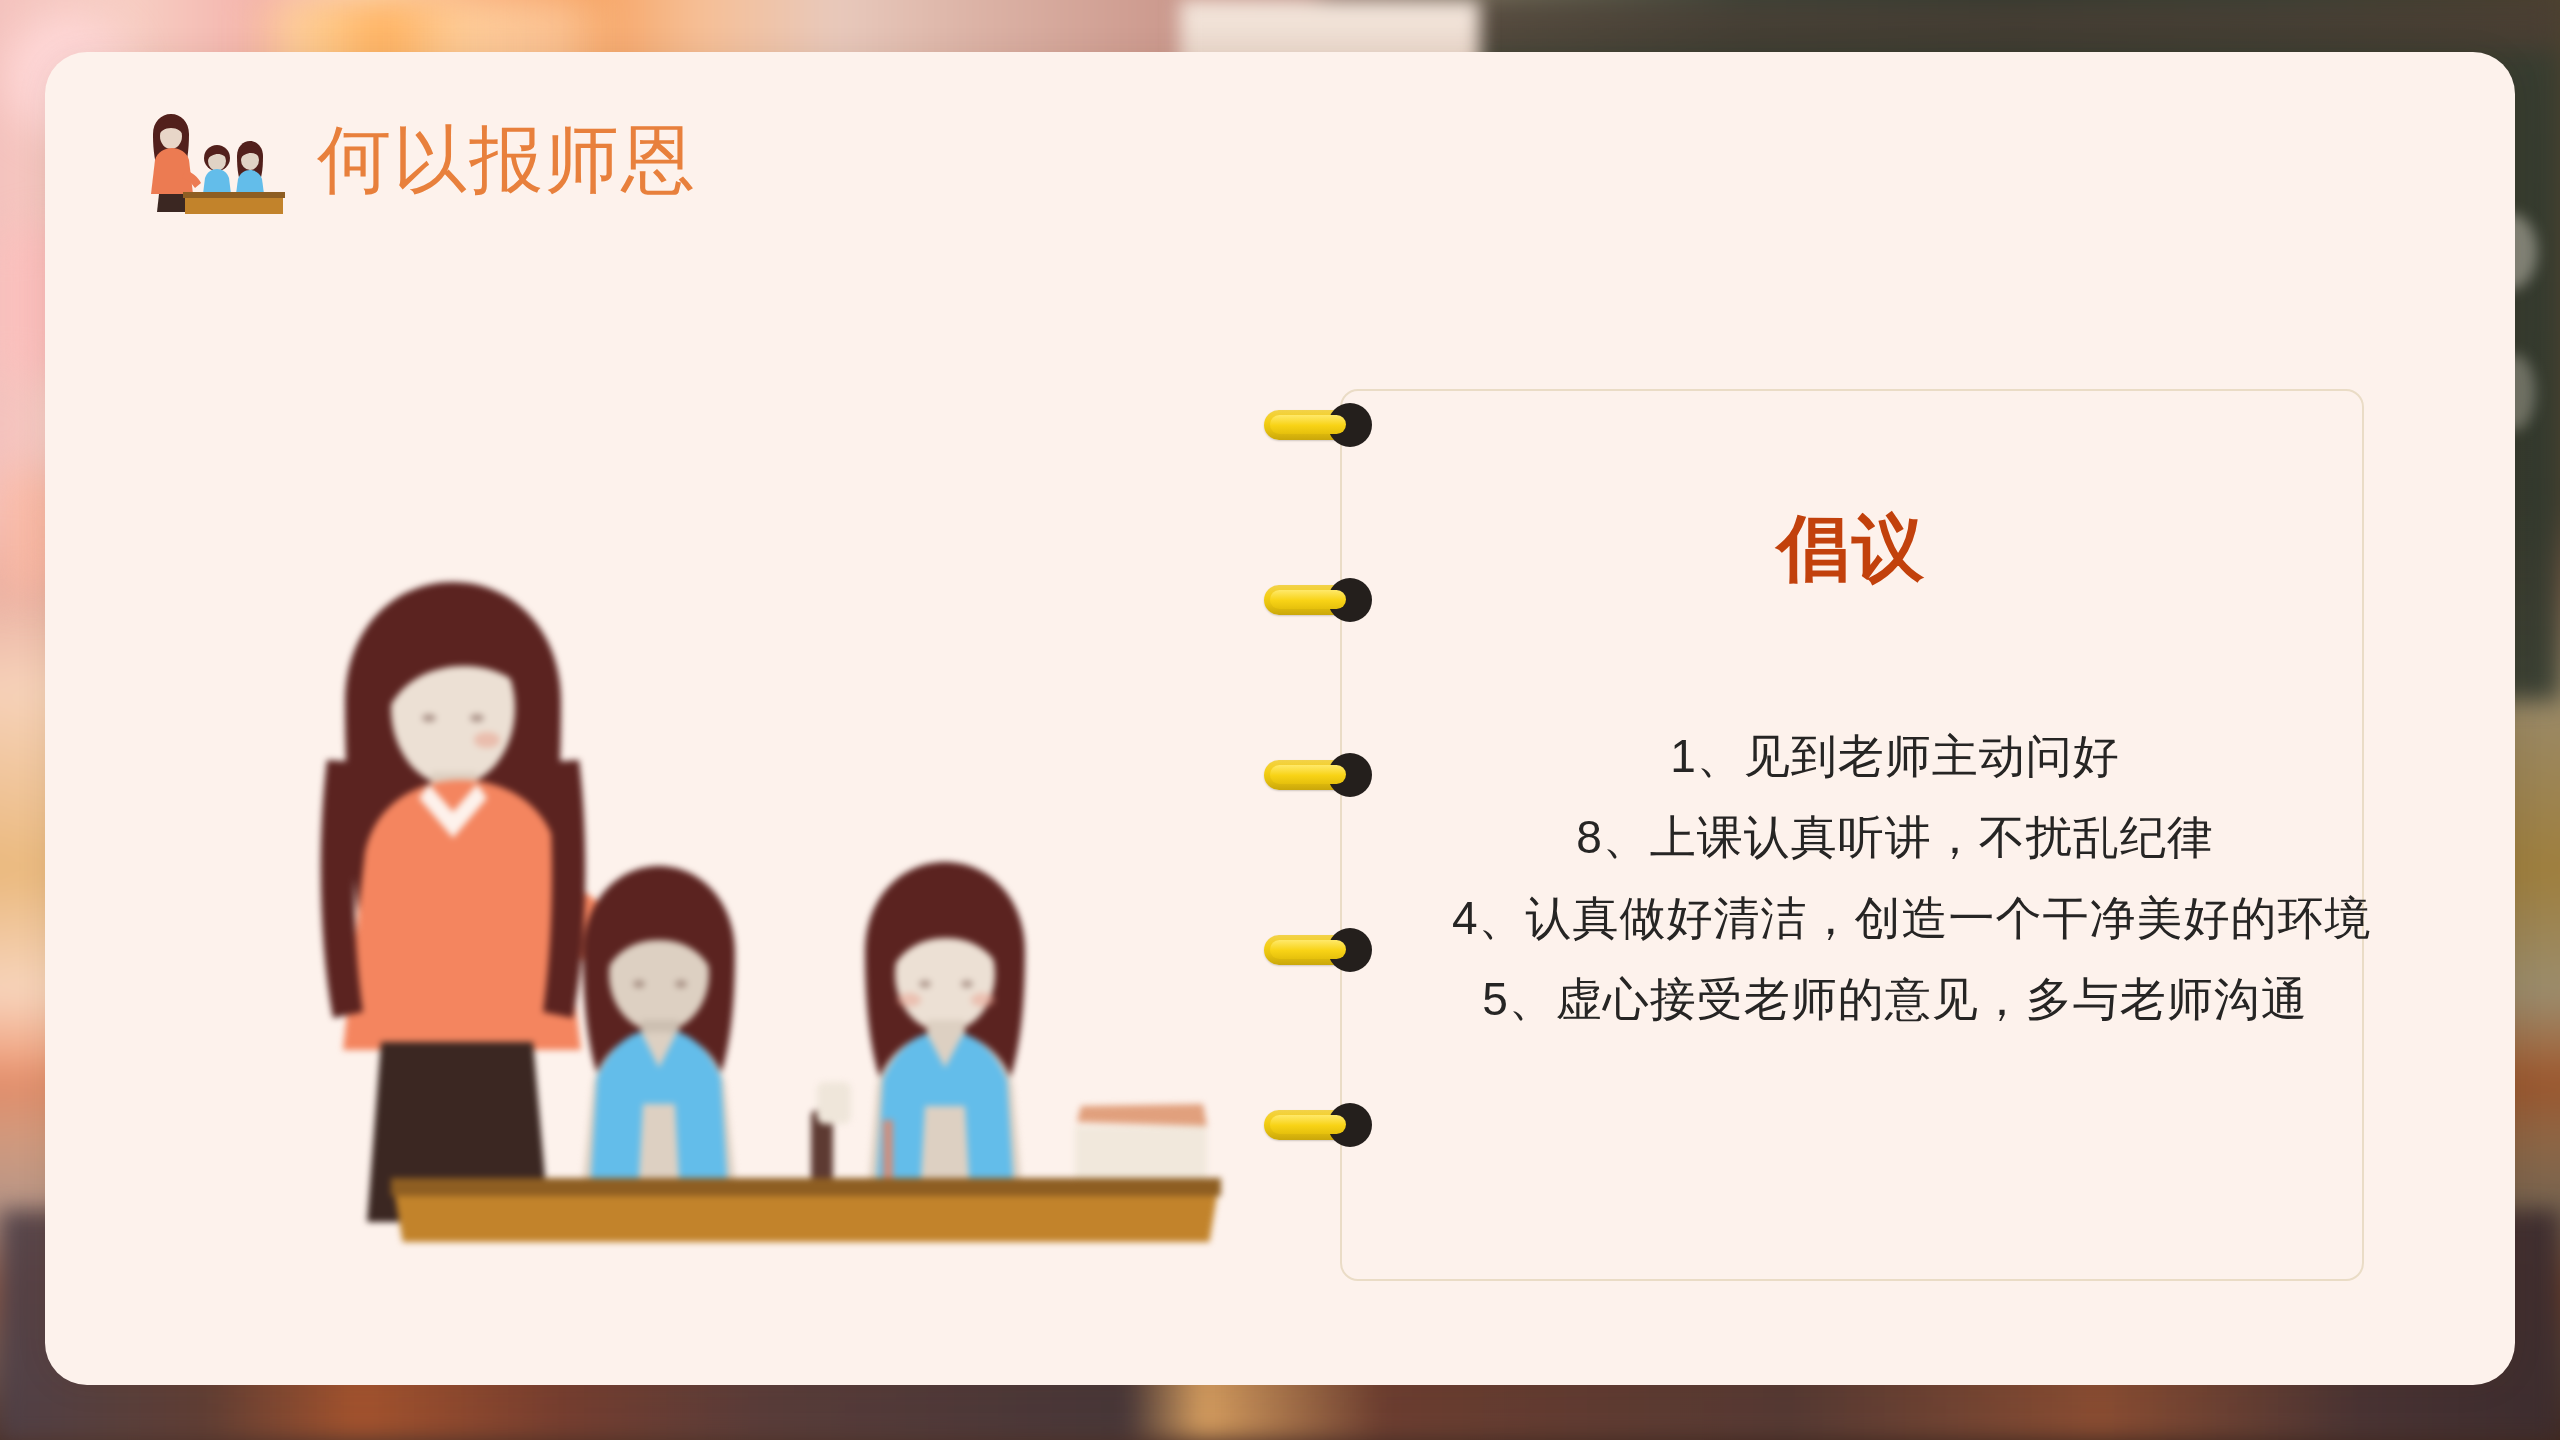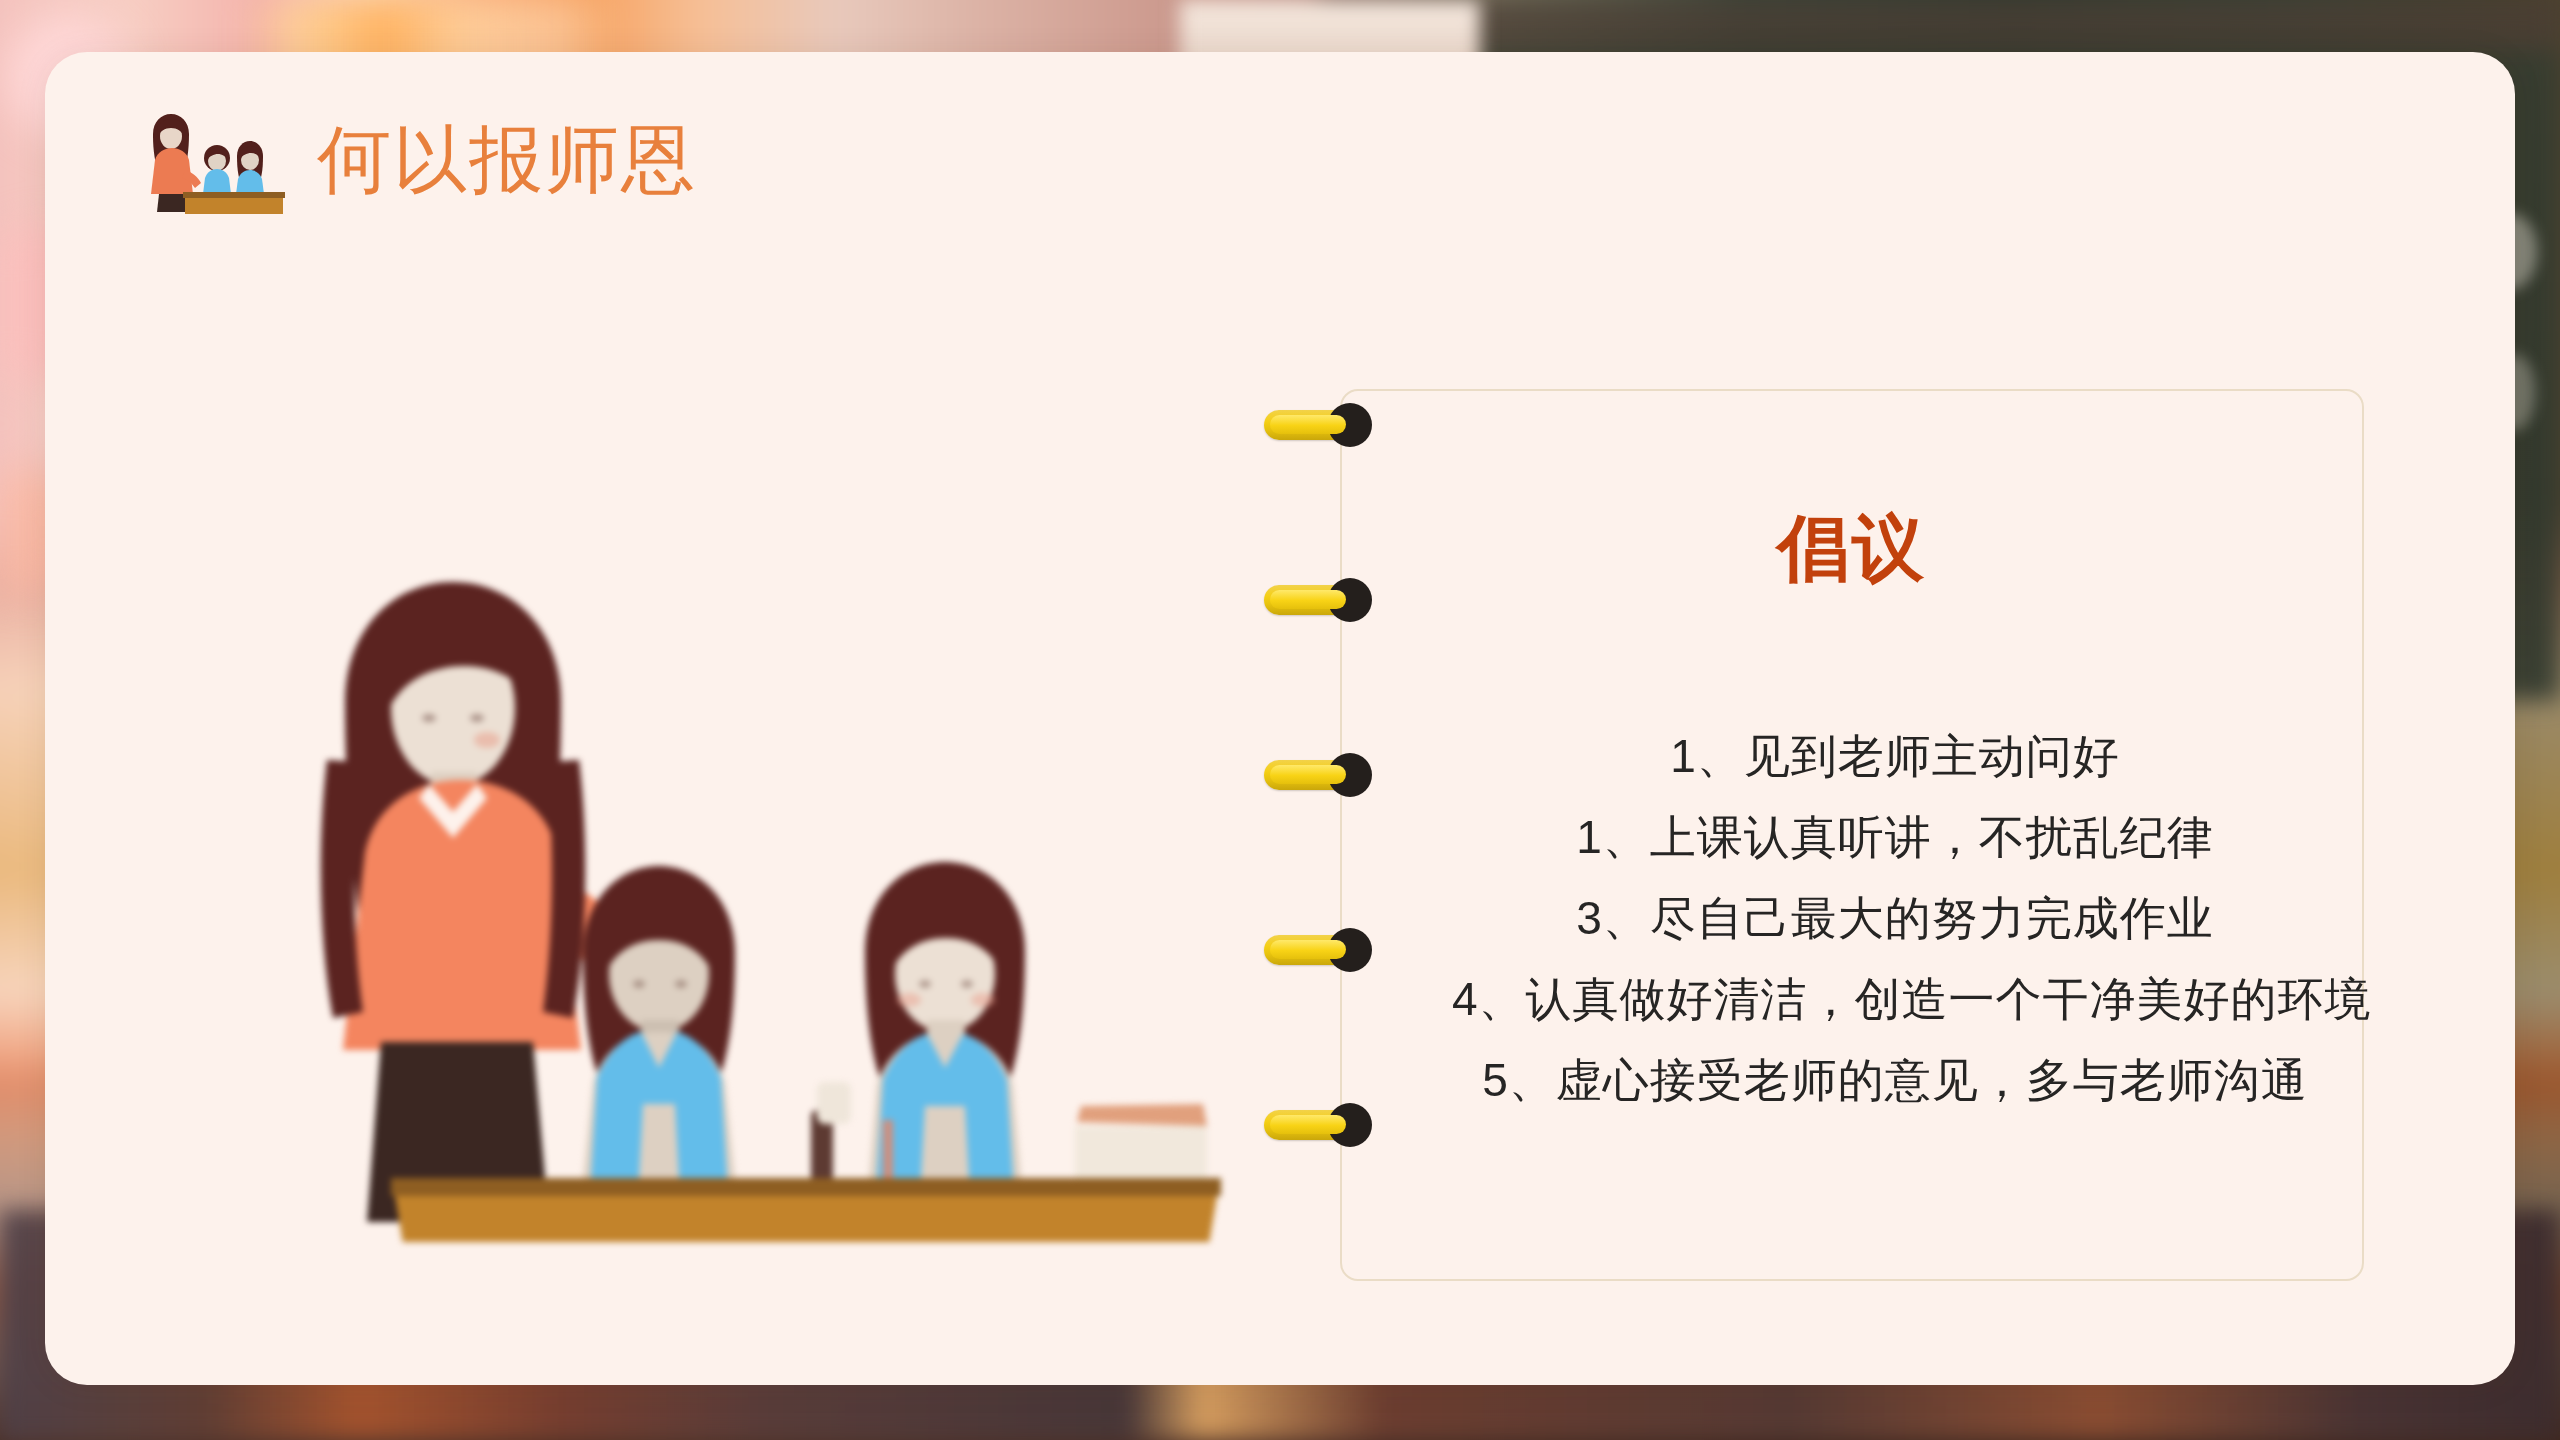--- a/index.html
+++ b/index.html
@@ -382,22 +382,21 @@
           <path d="M180 674h822l-14 84H194z" fill="#c2832b"></path>
         </svg>
       </div>
     </div>
 
     <div class="notepad">
       <div class="notepad-title">倡议</div>
 
       <div class="notepad-list">
         <div class="list-item">1、见到老师主动问好</div>
-        <div class="list-item">1、上课认真听讲，不扰乱纪律</div>
-        <div class="list-item">3、尽自己最大的努力完成作业</div>
+        <div class="list-item">8、上课认真听讲，不扰乱纪律</div>
         <div class="list-item">4、认真做好清洁，创造一个干净美好的环境</div>
         <div class="list-item">5、虚心接受老师的意见，多与老师沟通</div>
       </div>
     </div>
 
   </div>
 
   <div class="rings">
     <div class="ring" style="left:1264px; top:403px;">
       <div class="ring-bar"></div>

